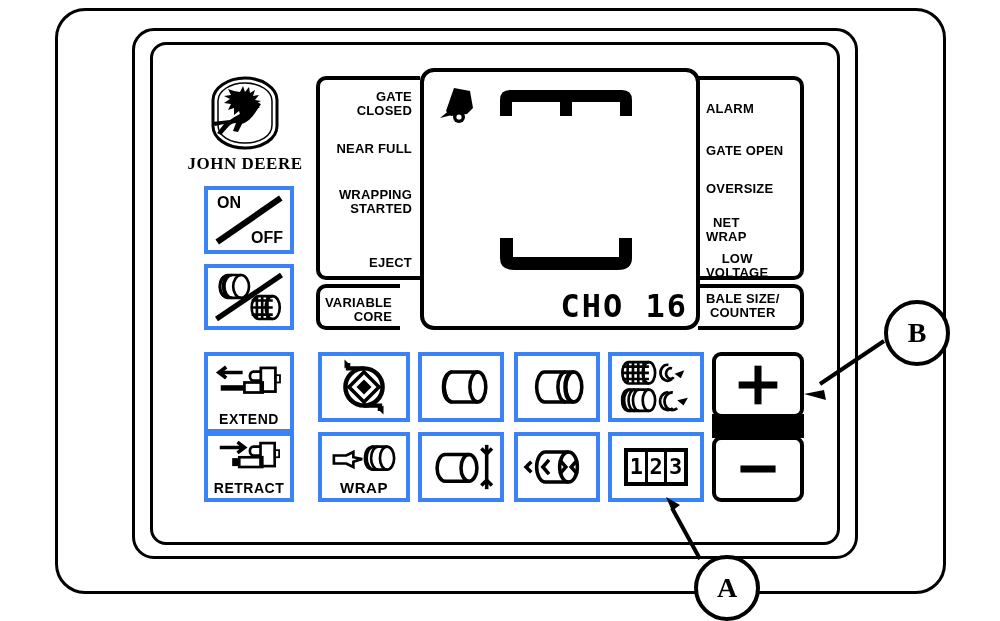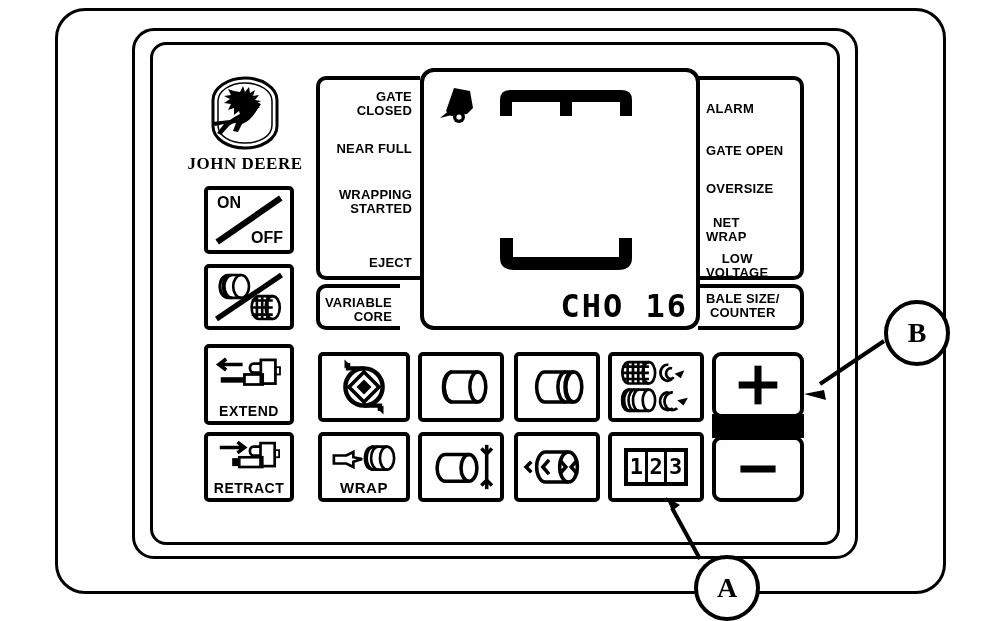--- a/index.html
+++ b/index.html
@@ -8,42 +8,42 @@
 
   #stage{position:absolute;left:0;top:0;width:1000px;height:621px;}
 
   
   .bezel{position:absolute;border:3px solid #000;border-radius:26px;background:#fff;}
   #bezel-outer{left:55px;top:8px;width:885px;height:580px;border-radius:30px;}
   #bezel-mid{left:132px;top:28px;width:720px;height:525px;border-radius:22px;}
   #bezel-inner{left:150px;top:42px;width:684px;height:497px;border-radius:16px;}
 
   
-  .key{position:absolute;border:4px solid #000000;border-radius:5px;background:#fff;
+  .key{position:absolute;border:4px solid #3b82f6;border-radius:0;background:#fff;
        box-sizing:border-box;}
   .keylabel{position:absolute;left:0;width:100%;text-align:center;
             font-weight:bold;font-size:15px;letter-spacing:.5px;}
 
   
   #logo-block{position:absolute;left:186px;top:76px;width:118px;height:110px;}
   #deer-mark{position:absolute;left:24px;top:0;width:70px;height:74px;}
   #logo-text{position:absolute;left:0;top:78px;width:118px;text-align:center;
              font-family:"Liberation Serif",serif;font-weight:bold;font-size:17px;
              letter-spacing:.5px;white-space:nowrap;}
 
   
   #key-onoff{left:204px;top:186px;width:90px;height:68px;}
   #onoff-on{position:absolute;left:9px;top:4px;font-weight:bold;font-size:16px;}
   #onoff-off{position:absolute;right:7px;bottom:3px;font-weight:bold;font-size:16px;text-align:right;}
 
   
   #key-baletype{left:204px;top:264px;width:90px;height:66px;}
 
   
-  #key-extend{left:204px;top:344px;width:90px;height:81px;}
+  #key-extend{left:204px;top:352px;width:90px;height:81px;}
   #key-retract{left:204px;top:432px;width:90px;height:70px;}
   .cyl-label{bottom:2px;font-size:14px;}
 
   
   #key-density{left:318px;top:352px;width:92px;height:70px;}
   #key-wrap{left:318px;top:432px;width:92px;height:70px;}
   #wrap-label{bottom:2px;font-size:15px;}
 
   #key-bale-a{left:418px;top:352px;width:86px;height:70px;}
   #key-bale-b{left:514px;top:352px;width:86px;height:70px;}

